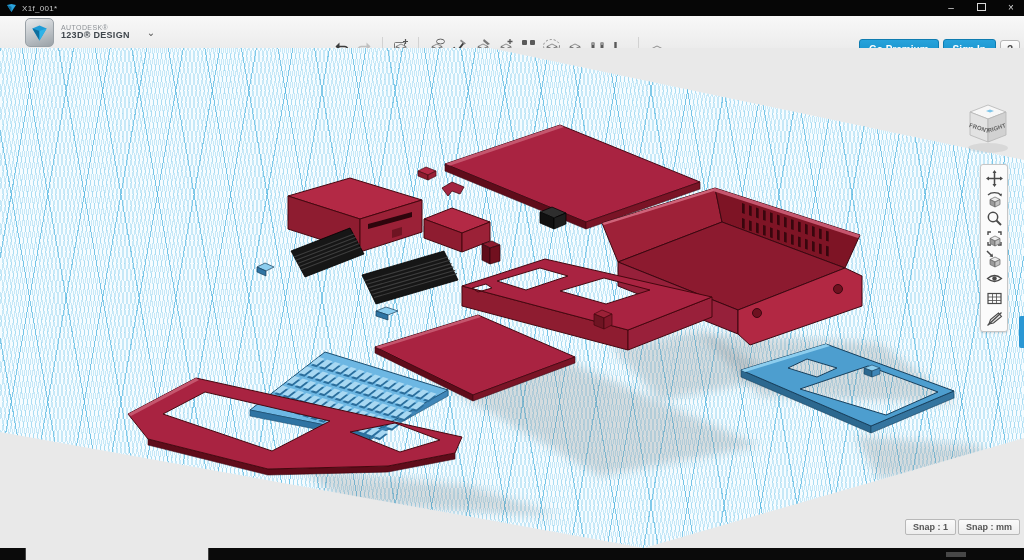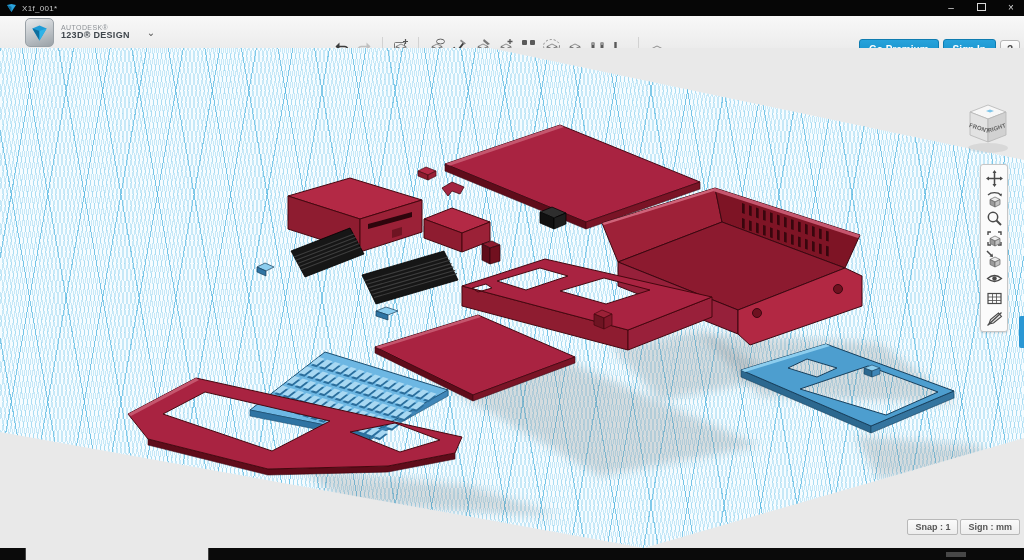--- a/index.html
+++ b/index.html
@@ -590,21 +590,21 @@
           <svg width="19" height="19" viewBox="0 0 19 19">
             <path d="M4 15l1.5-4.5 8-6.5 3 3.5-8 6.5z" fill="#e8e8e8" stroke="#4a4a4a" stroke-width="1.1"></path>
             <path d="M2.5 16.5l14-13" stroke="#4a4a4a" stroke-width="1.3"></path>
           </svg>
         </div>
       </div>
     <div class="handle"></div>
 
     <div class="status">
       <span class="statbox">Snap : 1</span>
-      <span class="statbox">Sign : mm</span>
+      <span class="statbox">Snap : mm</span>
     </div>
   </div>
 
   <div class="taskbar">
     <div class="taskwin"></div>
     <div class="taskclock"></div>
   </div>
 </div>
 
 </body></html>

